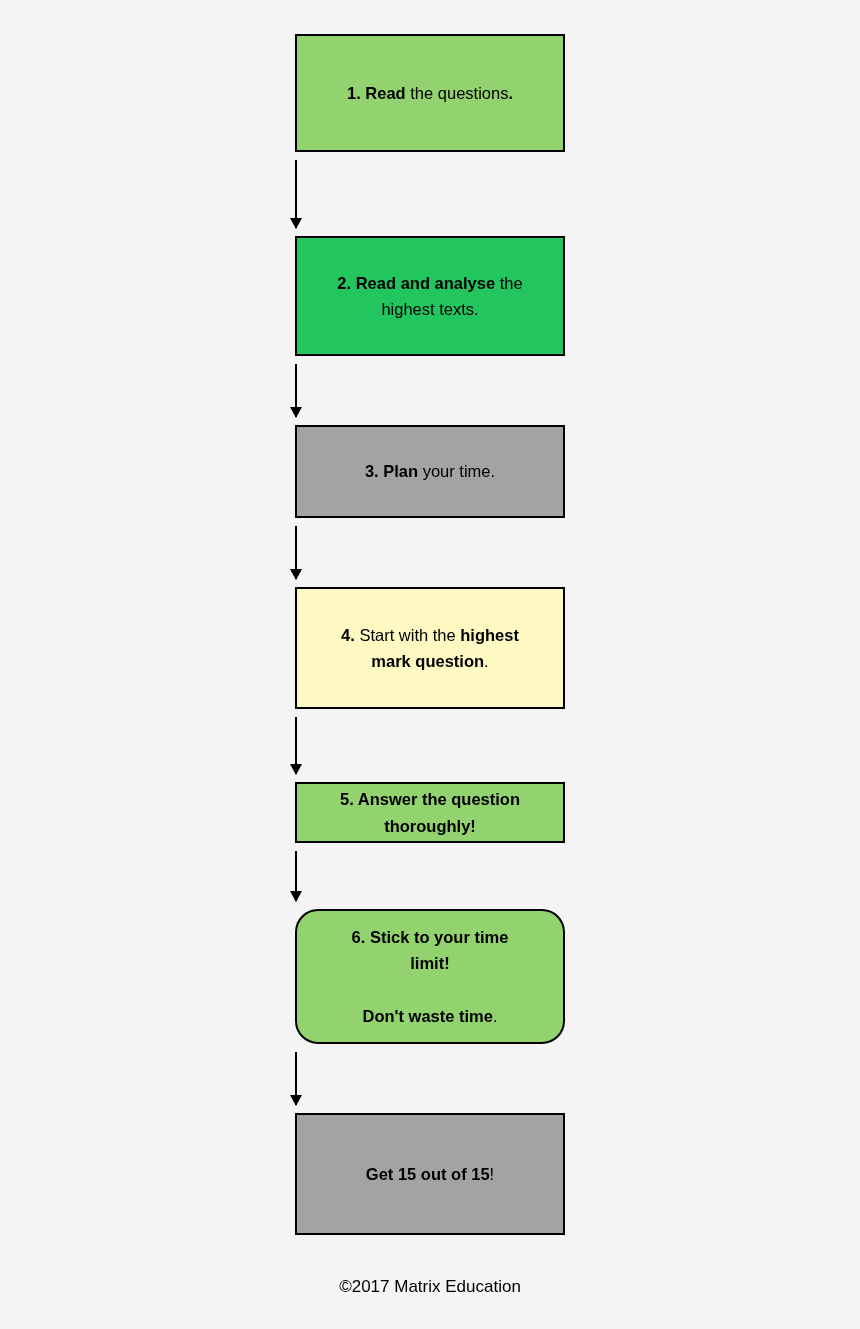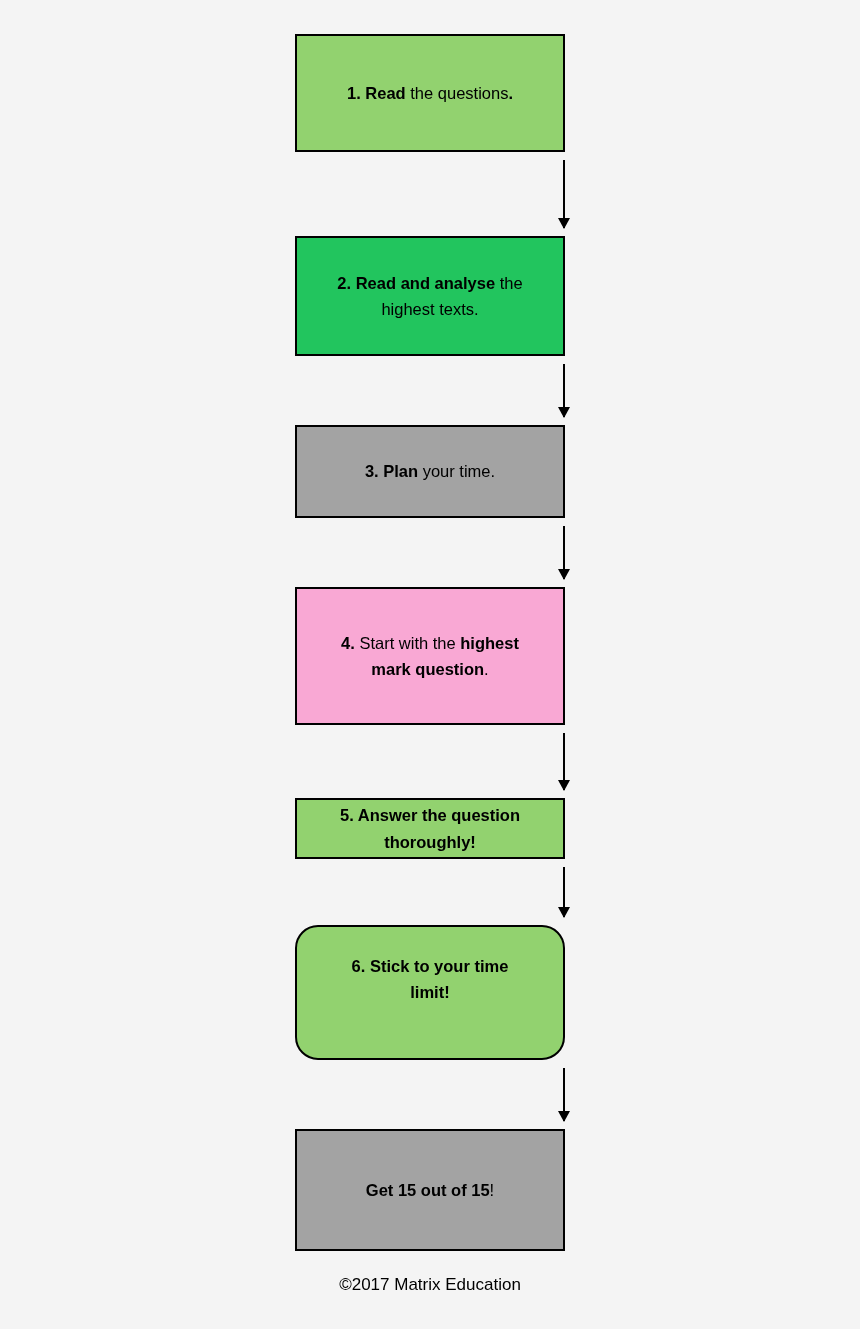--- a/index.html
+++ b/index.html
@@ -29,21 +29,21 @@
     font-weight: bold;
     line-height: 1.35;
     text-align: center;
     width: 420px;
     margin: 0 0 38px 0;
     letter-spacing: 0.1px;
   }
   .nodes {
     display: flex;
     flex-direction: column;
-    align-items: flex-end;
+    align-items: flex-start;
     gap: 8px;
   }
   .node {
     width: 270px;
     background: #92d26f;
     border: 2px solid #000;
     box-sizing: border-box;
     display: flex;
     flex-direction: column;
     align-items: center;
@@ -73,21 +73,21 @@
     transform: translateX(-50%);
     width: 0;
     height: 0;
     border-left: 6px solid transparent;
     border-right: 6px solid transparent;
     border-top: 11px solid #000;
   }
   .credit {
     font-size: 17px;
     text-align: center;
-    margin-top: 24px;
+    margin-top: 42px;
   }
 </style>
 </head>
 <body>
 
 <div class="flowchart">
 
 
   <div class="nodes">
       <div class="node" style="height: 118px; background: rgb(146, 210, 111); border-color: rgb(0, 0, 0);">
@@ -96,34 +96,35 @@
       <div class="arrow" style="height: 68px;"></div>
       <div class="node" style="height: 120px; background: #22c55e; border-color: rgb(0, 0, 0);">
         <span class="line"><b>2. Read and analyse</b><span> the</span></span>
         <span class="line"><span>highest texts.</span></span>
       </div>
       <div class="arrow" style="height: 53px;"></div>
       <div class="node" style="height: 93px; background: #a3a3a3; border-color: rgb(0, 0, 0);">
         <span class="line"><b>3. Plan</b><span> your time.</span></span>
       </div>
       <div class="arrow" style="height: 53px;"></div>
-      <div class="node" style="height: 138px; background: #f9a8d4; border-color: rgb(0, 0, 0);">
+      <div class="node" style="height: 122px; background: #fef9c3; border-color: rgb(0, 0, 0);">
         <span class="line"><b>4.</b><span> Start with the </span><b>highest</b></span>
         <span class="line"><b>mark question</b><span>.</span></span>
       </div>
       <div class="arrow" style="height: 57px;"></div>
       <div class="node" style="height: 61px; background: rgb(146, 210, 111); border-color: rgb(0, 0, 0);">
         <span class="line"><b>5.  Answer the question</b></span>
         <span class="line"><b>thoroughly!</b></span>
       </div>
       <div class="arrow" style="height: 50px;"></div>
       <div class="node" style="height: 135px; background: rgb(146, 210, 111); border-color: rgb(0, 0, 0); border-radius: 23px;">
         <span class="line"><b>6. Stick to your time</b></span>
         <span class="line"><b>limit!</b></span>
         <span class="line">&nbsp;</span>
+        <span class="line"><b>Don't waste time</b><span>.</span></span>
       </div>
       <div class="arrow" style="height: 53px;"></div>
       <div class="node" style="height: 122px; background: #a3a3a3; border-color: rgb(0, 0, 0);">
         <span class="line"><b>Get 15 out of 15</b><span>!</span></span>
       </div>
     </div>
 
   <div class="credit">©2017 Matrix Education</div>
 
 </div>

